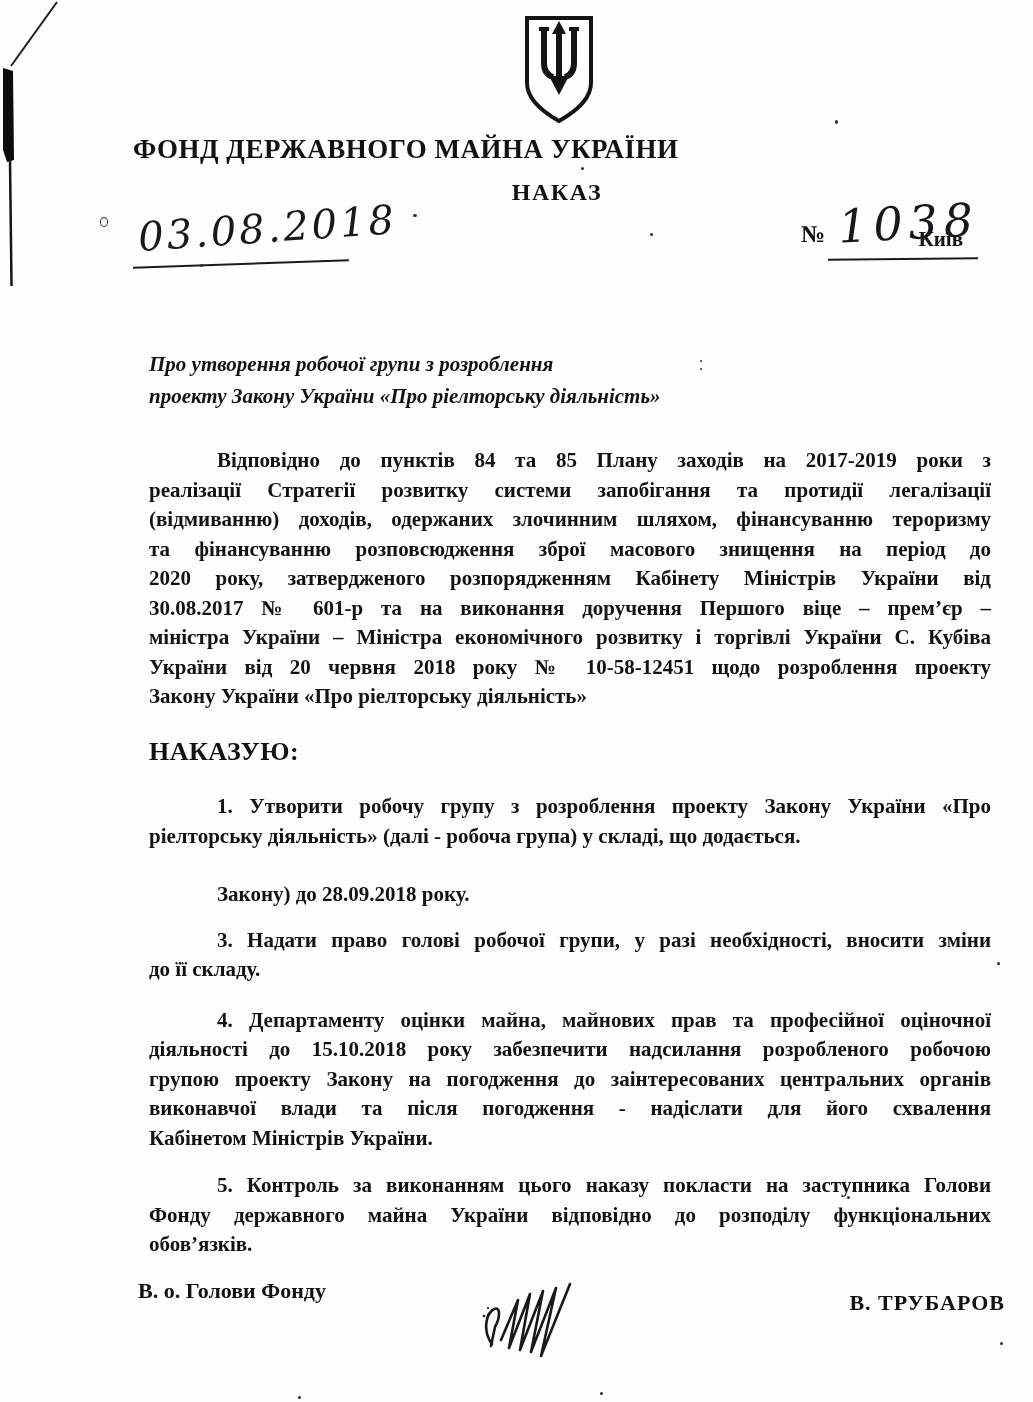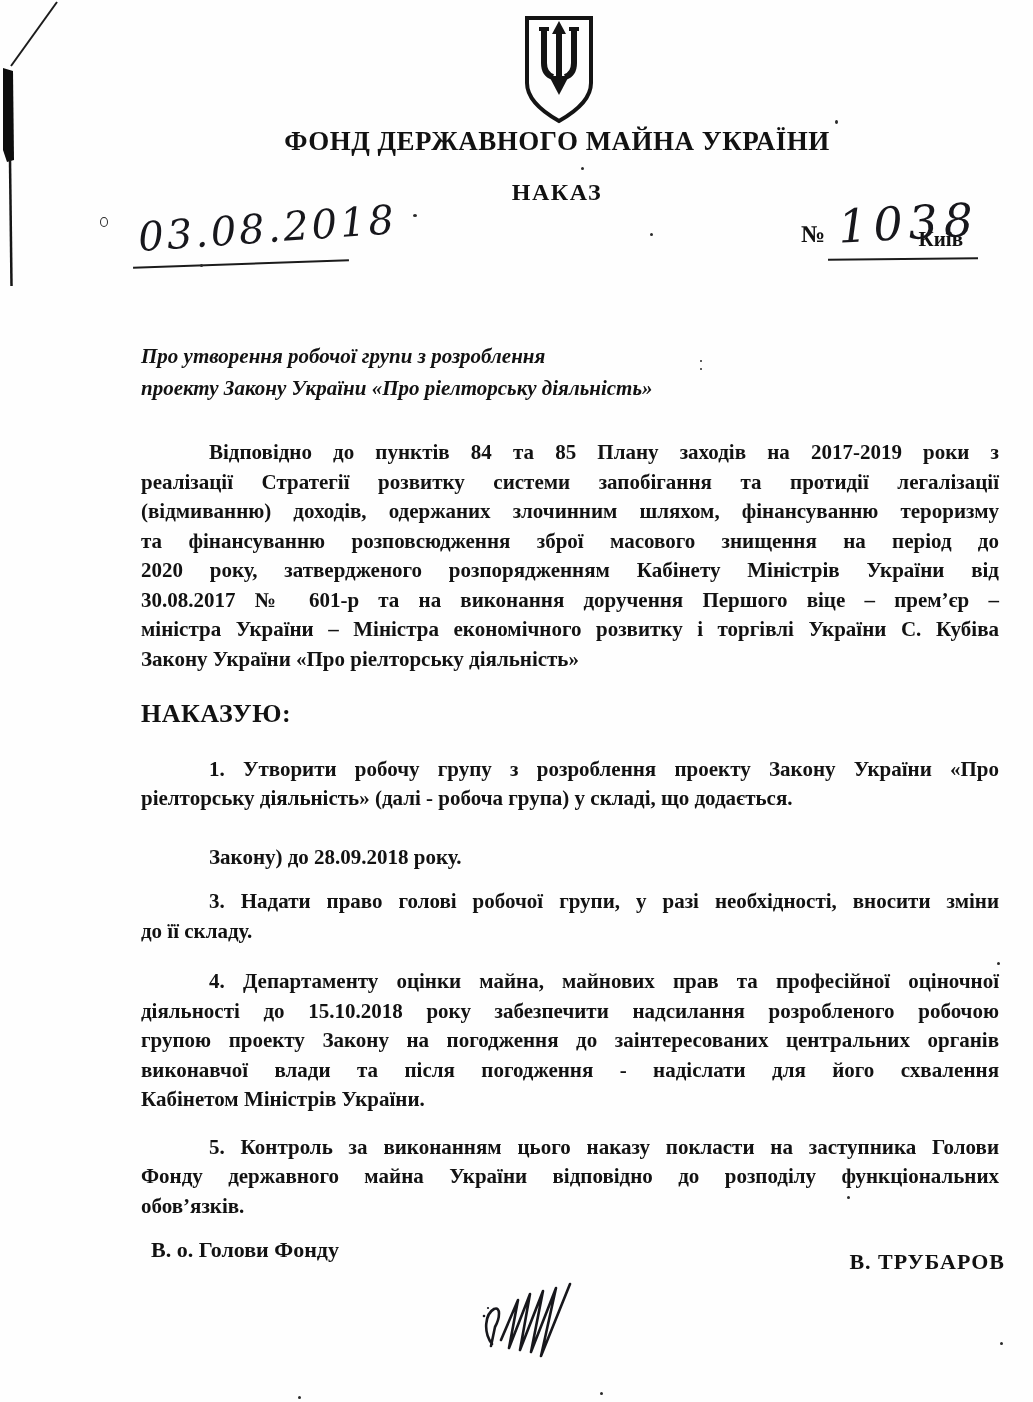--- a/index.html
+++ b/index.html
@@ -6,21 +6,21 @@
   body{
     width:1033px;height:1402px;background:#ffffff;position:relative;
     font-family:"Liberation Serif","DejaVu Serif",serif;color:#121212;
     overflow:hidden;
   }
   .page{position:absolute;inset:0;background:#fefefe;}
 
   
   .emblem{position:absolute;left:518px;top:14px;width:82px;height:112px;}
   .org-name{
-    position:absolute;left:133px;top:126px;width:848px;text-align:center;
+    position:absolute;left:133px;top:134px;width:848px;
     font-size:27px;font-weight:700;letter-spacing:0.5px;white-space:nowrap;
   }
   .doc-type{
     position:absolute;left:133px;top:179px;width:848px;text-align:center;
     font-size:24px;font-weight:700;letter-spacing:1.5px;
   }
   .hand{
     font-family:"DejaVu Serif",serif;font-style:italic;font-weight:500;color:#17171c;
   }
   .date-hand{
@@ -37,34 +37,34 @@
   .num-hand{
     position:absolute;left:838px;top:196px;font-size:46px;letter-spacing:6px;
     transform:rotate(-3deg);white-space:nowrap;
   }
   .num-underline{position:absolute;left:828px;top:258px;width:150px;height:2px;background:#1b1b1b;transform:rotate(-0.5deg);}
 
   
   .content{position:absolute;left:133px;top:332px;width:874px;font-size:21px;font-weight:700;line-height:29.5px;}
   .subject{font-style:italic;line-height:32px;}
   .subject .pline{text-align:left;text-align-last:left;}
-  .para{margin:8px;}
+  .para{margin:16px;}
   .pline{text-align:justify;text-align-last:justify;}
   .pline:last-child{text-align-last:left;text-align:right;}
   .p-indent .pline:first-child{text-indent:68px;}
   .preamble{margin-top:34px;}
   .order-heading{margin-top:25px;font-size:26px;letter-spacing:0.5px;}
   .item-1{margin-top:26px;}
   .item-2{margin-top:29px;}
   .item-3{margin-top:15px;}
   .item-4{margin-top:21px;}
   .item-5{margin-top:18px;}
 
   
-  .sig-row{margin-top:14px;position:relative;height:40px;margin-left:13px;}
+  .sig-row{margin-top:14px;position:relative;height:40px;}
   .sig-position{position:absolute;left:5px;top:0;font-size:22px;font-weight:700;white-space:nowrap;}
   .sig-name{position:absolute;right:2px;top:12px;font-size:22px;font-weight:700;letter-spacing:1px;white-space:nowrap;}
   .sig-ink{position:absolute;left:478px;top:1280px;width:145px;height:90px;}
 
   
   .artifact-topleft{position:absolute;left:0;top:0;width:130px;height:300px;}
   .speck{position:absolute;background:#2a2a2a;border-radius:50%;}
   .speck.ring{background:transparent;border:1.5px solid #2a2a2a;}
 </style>
 </head>
@@ -113,20 +113,21 @@
       </div>
 
     <div class="para preamble p-indent">
         <div class="pline">Відповідно до пунктів 84 та 85 Плану заходів на 2017-2019 роки з</div>
         <div class="pline">реалізації Стратегії розвитку системи запобігання та протидії легалізації</div>
         <div class="pline">(відмиванню) доходів, одержаних злочинним шляхом, фінансуванню тероризму</div>
         <div class="pline">та фінансуванню розповсюдження зброї масового знищення на період до</div>
         <div class="pline">2020 року, затвердженого розпорядженням Кабінету Міністрів України від</div>
         <div class="pline">30.08.2017 № 601-р та на виконання доручення Першого віце – прем’єр –</div>
         <div class="pline">міністра України – Міністра економічного розвитку і торгівлі України С. Кубіва</div>
+        <div class="pline">України від 20 червня 2018 року № 10-58-12451 щодо розроблення проекту</div>
         <div class="pline">Закону України «Про ріелторську діяльність»</div>
       </div>
 
     <div class="para order-heading">НАКАЗУЮ:</div>
 
     <div class="para item-1 p-indent">
         <div class="pline">1. Утворити робочу групу з розроблення проекту Закону України «Про</div>
         <div class="pline">ріелторську діяльність» (далі - робоча група) у складі, що додається.</div>
       </div>
 

